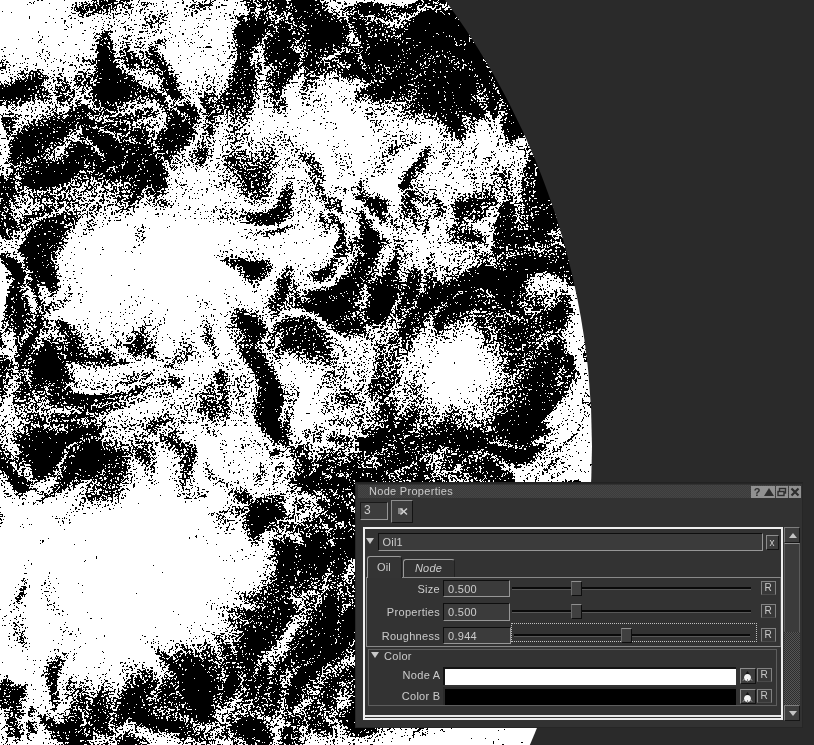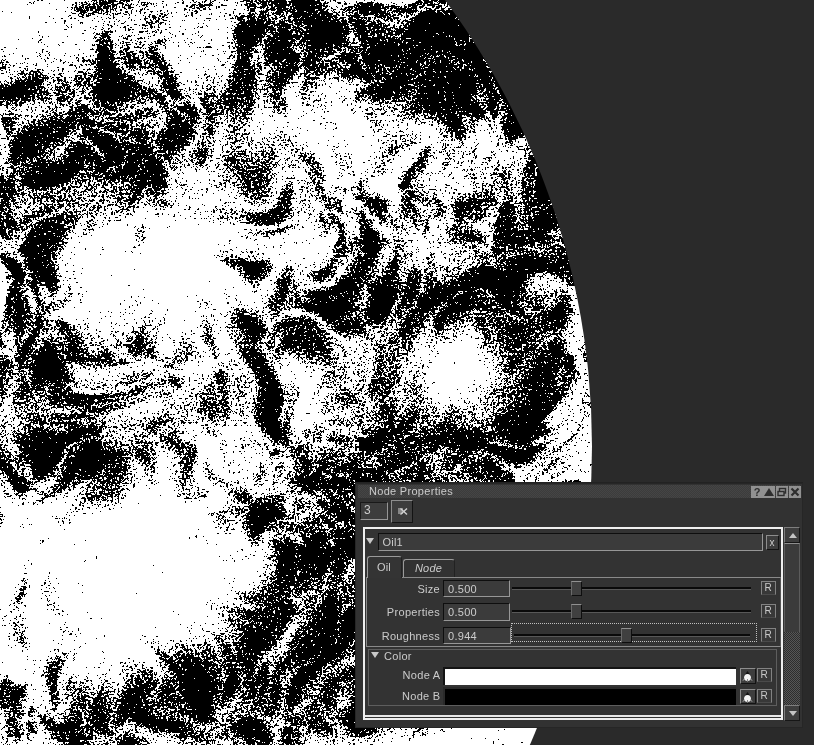--- a/index.html
+++ b/index.html
@@ -190,21 +190,21 @@
     <div class="tri" style="left:5.5px;top:123px;"></div>
     <div class="lbl" style="left:19px;top:121px;">Color</div>
     <div class="lbl" style="left:0;top:140px;width:75.5px;text-align:right;">Node A</div>
     <div style="position:absolute;left:78px;top:137.5px;width:293px;height:18.5px;background:#ffffff;border-top:2px solid #141414;border-left:2px solid #141414;box-sizing:border-box;"></div>
     <div class="raised" style="position:absolute;left:375px;top:139px;width:15.5px;height:15.5px;"><svg width="13" height="13" viewBox="0 0 13 13">
             <path d="M6.5 1 L9.5 5.5 L3.5 5.5 Z" fill="#111"></path>
             <path d="M6.5 4 C9 4 10 6 10 8 C10 10 8.5 11 6.5 11 C4.5 11 3 10 3 8 C3 6 4 4 6.5 4 Z" fill="#f4f4f4"></path>
             <path d="M3.2 8.5 L1.8 11 M6.5 9 L6.5 11.8 M9.8 8.5 L11.2 11" stroke="#888" stroke-width="1"></path>
           </svg></div>
     <div class="rbtn" style="left:391.5px;top:139px;">R</div>
-    <div class="lbl" style="left:0;top:161px;width:75.5px;text-align:right;">Node B</div>
+    <div class="lbl" style="left:0;top:161px;width:75.5px;text-align:right;">Color B</div>
     <div style="position:absolute;left:78px;top:158px;width:293px;height:18px;background:#000000;border-top:2px solid #2a2a2a;border-left:2px solid #2a2a2a;box-sizing:border-box;"></div>
     <div class="raised" style="position:absolute;left:375px;top:159.5px;width:15.5px;height:15.5px;"><svg width="13" height="13" viewBox="0 0 13 13">
             <path d="M6.5 1 L9.5 5.5 L3.5 5.5 Z" fill="#111"></path>
             <path d="M6.5 4 C9 4 10 6 10 8 C10 10 8.5 11 6.5 11 C4.5 11 3 10 3 8 C3 6 4 4 6.5 4 Z" fill="#f4f4f4"></path>
             <path d="M3.2 8.5 L1.8 11 M6.5 9 L6.5 11.8 M9.8 8.5 L11.2 11" stroke="#888" stroke-width="1"></path>
           </svg></div>
     <div class="rbtn" style="left:391.5px;top:159.5px;">R</div>
 
     <div style="position:absolute;left:0;top:185.5px;width:416px;height:2px;background:#e9e9e9;"></div>
   </div>

